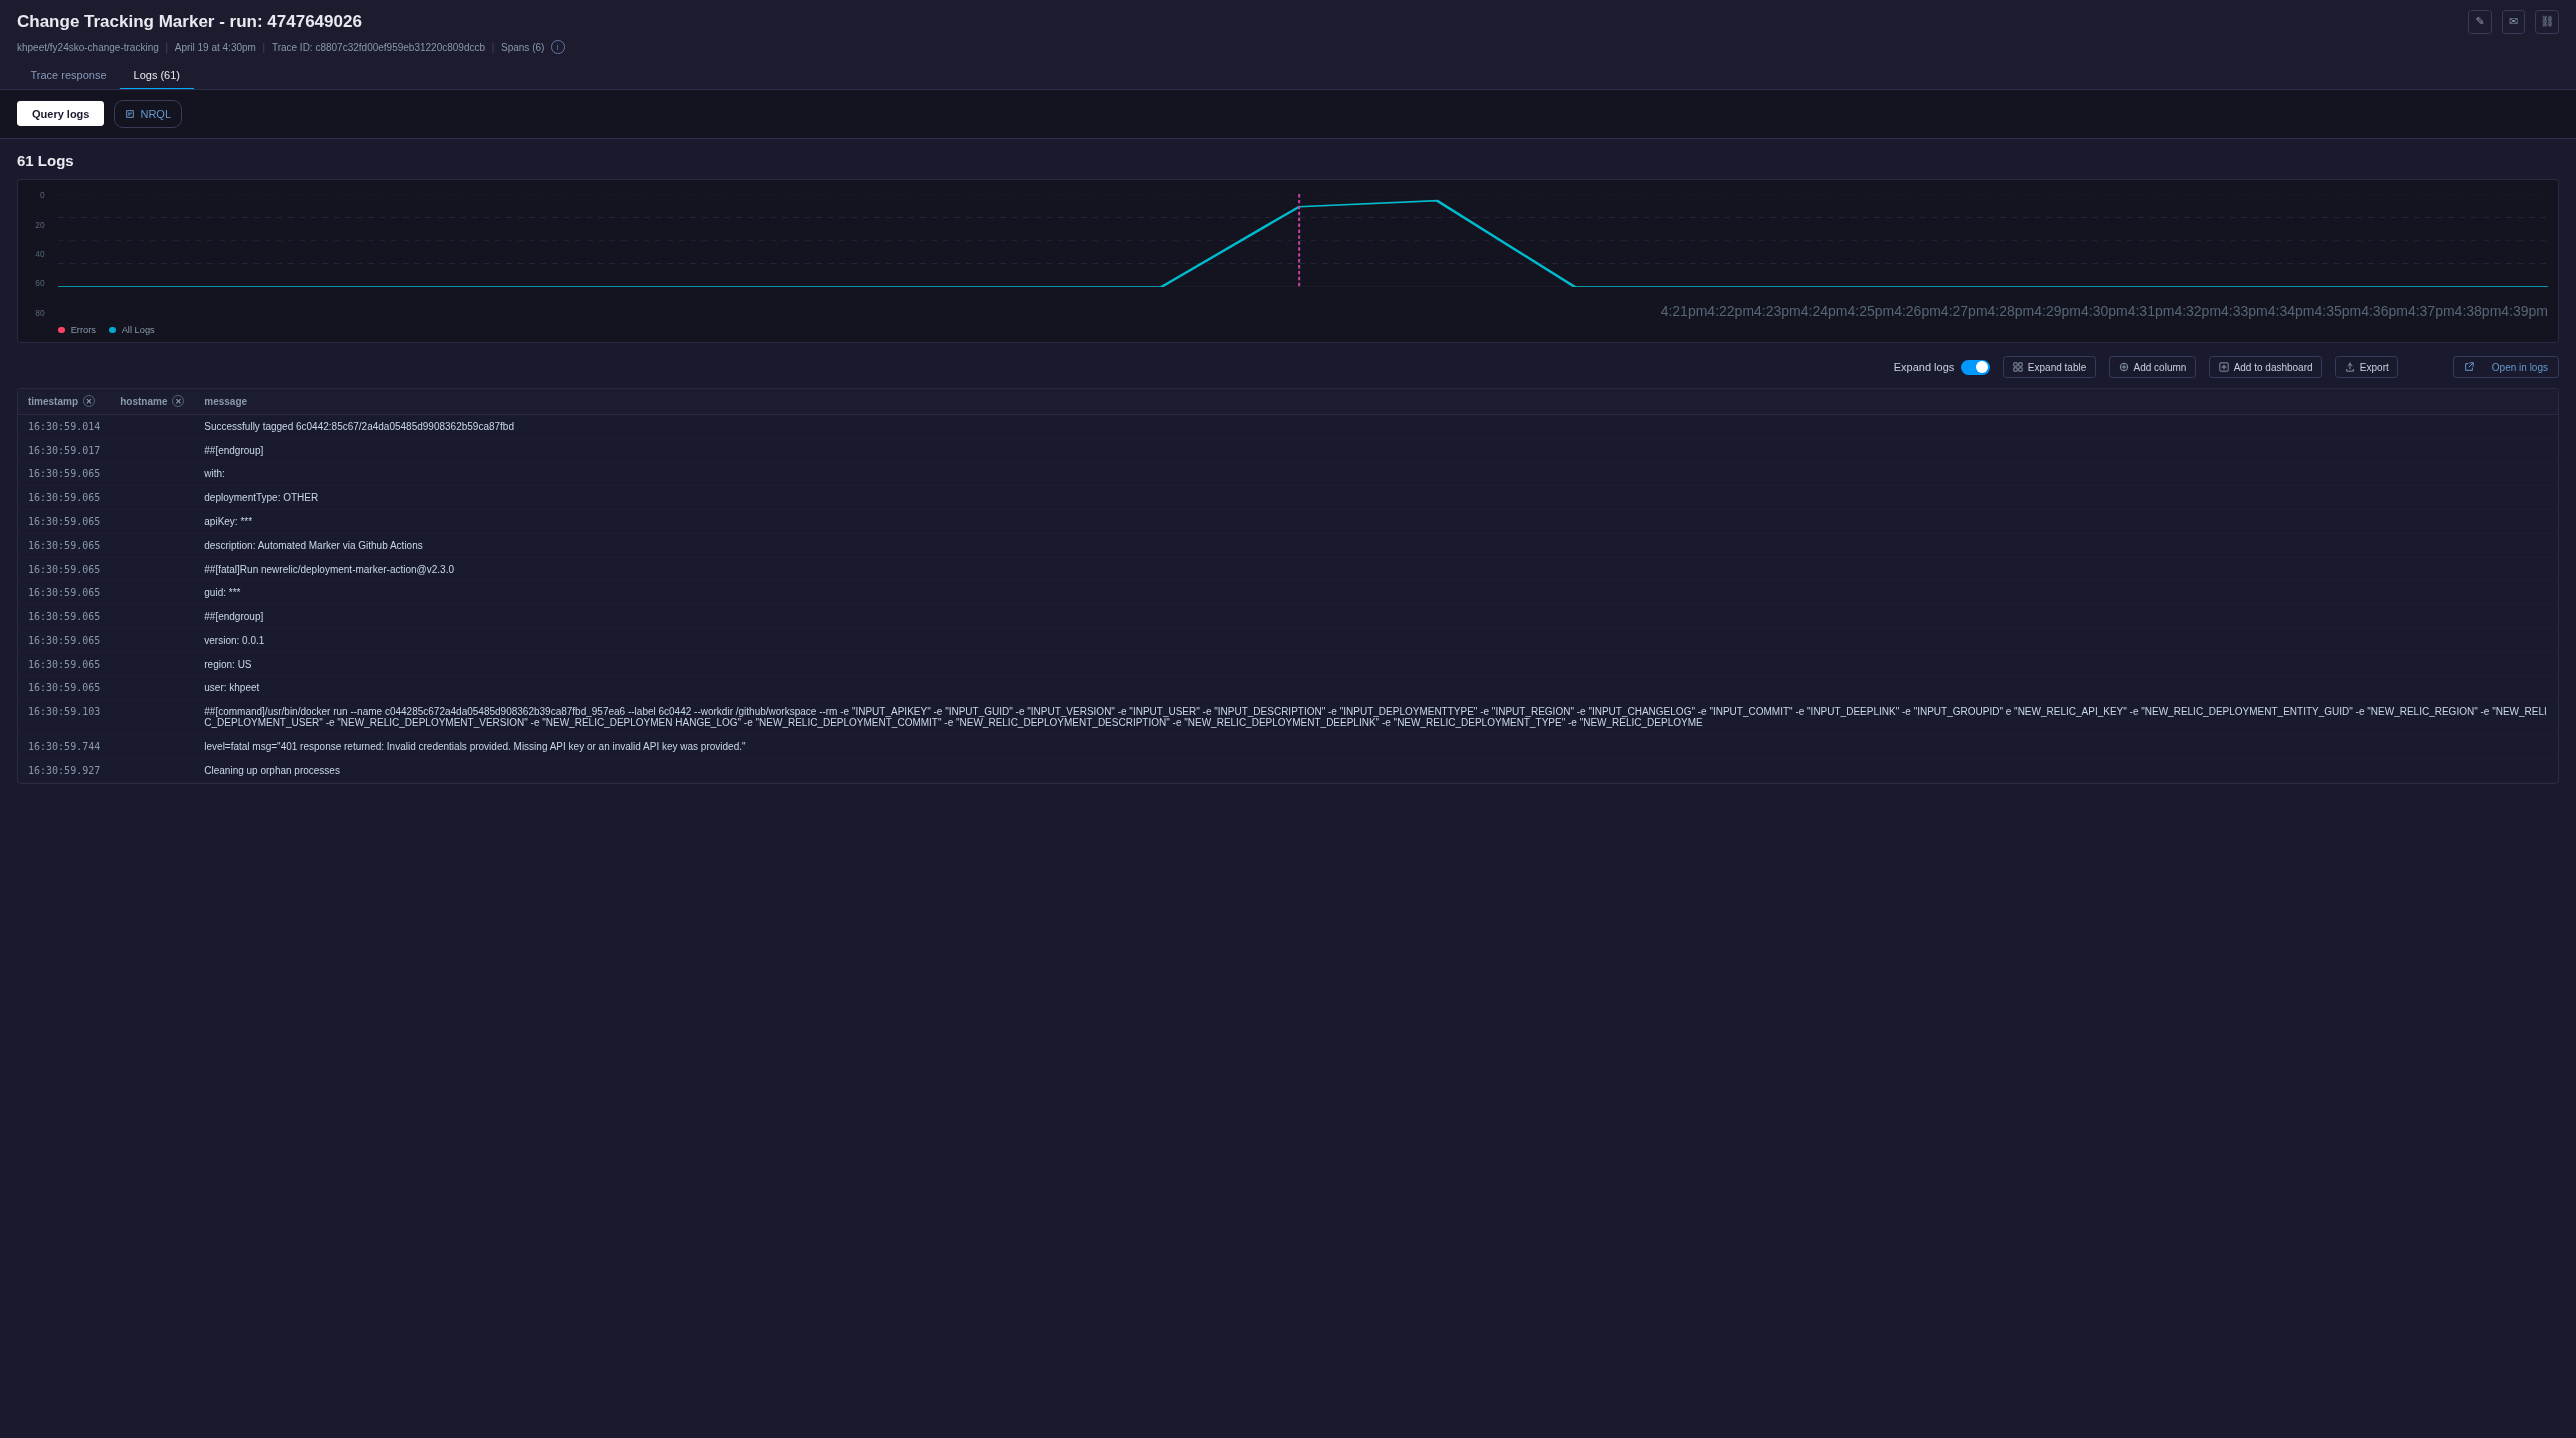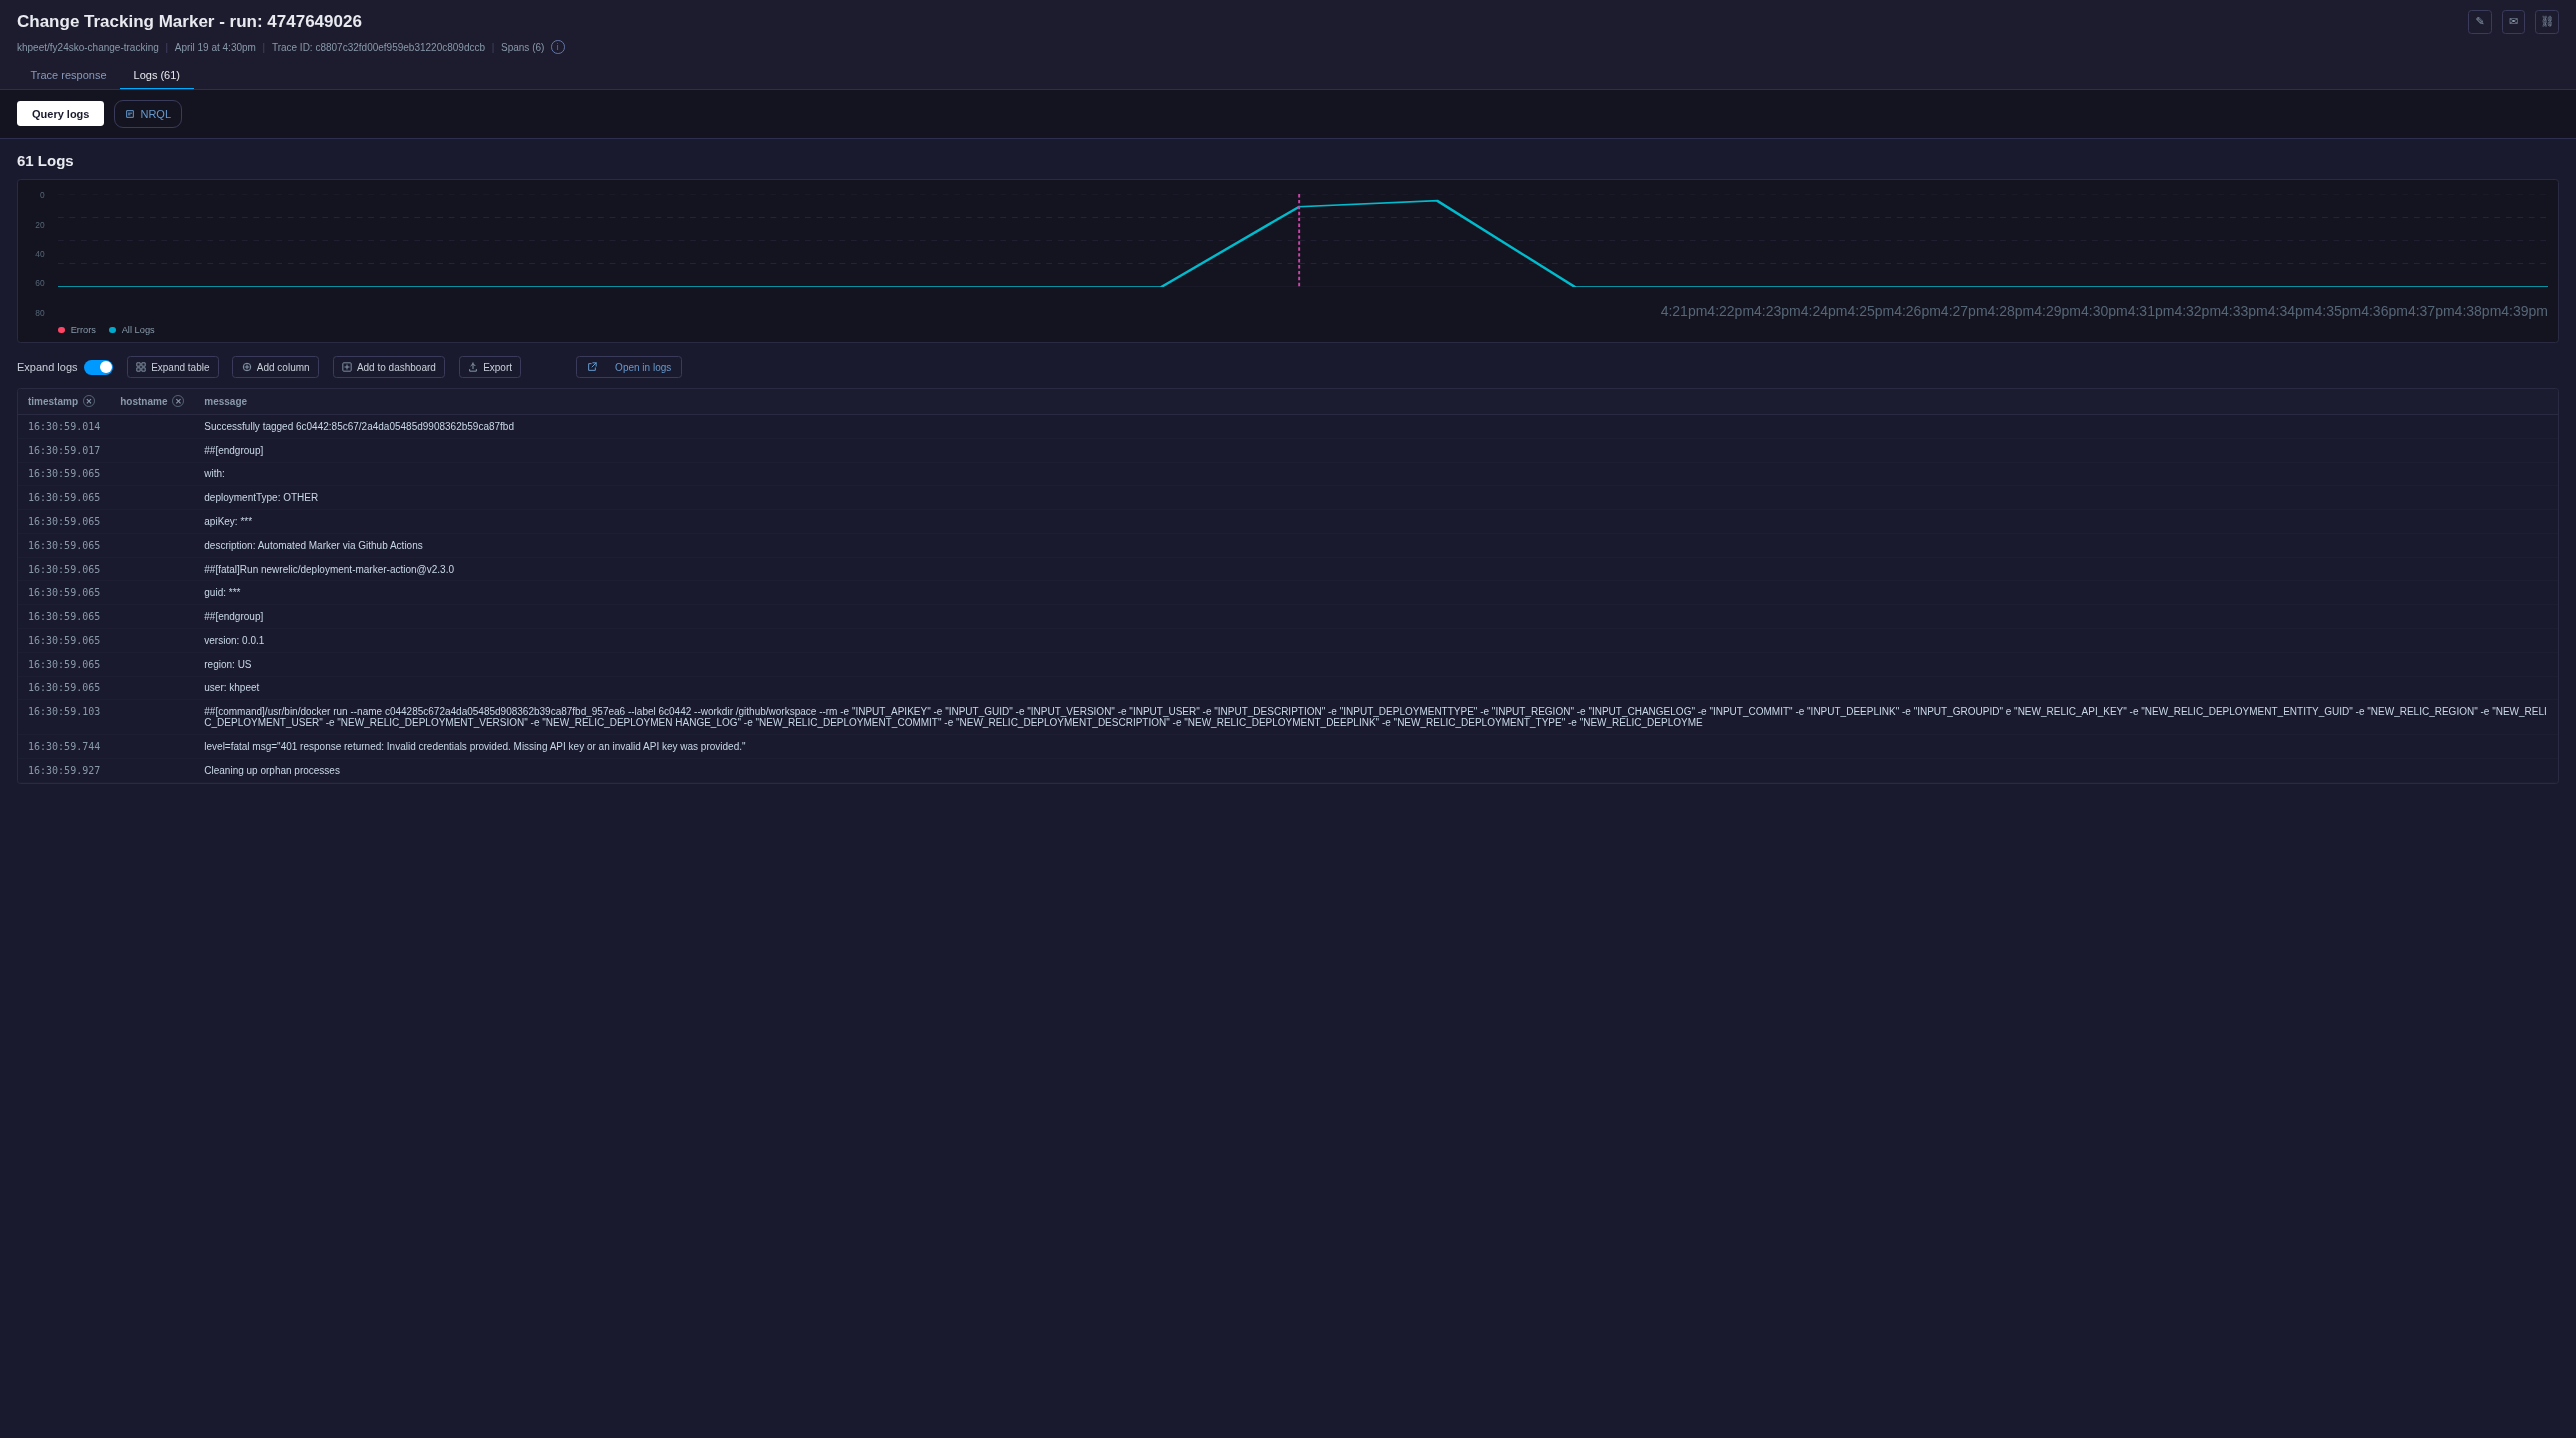--- a/index.html
+++ b/index.html
@@ -200,21 +200,21 @@
       height: 6.7px;
       border-radius: 50%;
       display: inline-block;
       margin-right: 3.4px;
     }
 
     
     .toolbar {
       display: flex;
       align-items: center;
-      justify-content: flex-start;
+      justify-content: flex-end;
       margin-bottom: 10px;
       flex-wrap: wrap;
       gap: 6.7px;
     }
     .toolbar-left {
       display: flex;
       align-items: center;
       gap: 13.5px;
     }
     .toolbar-right {

